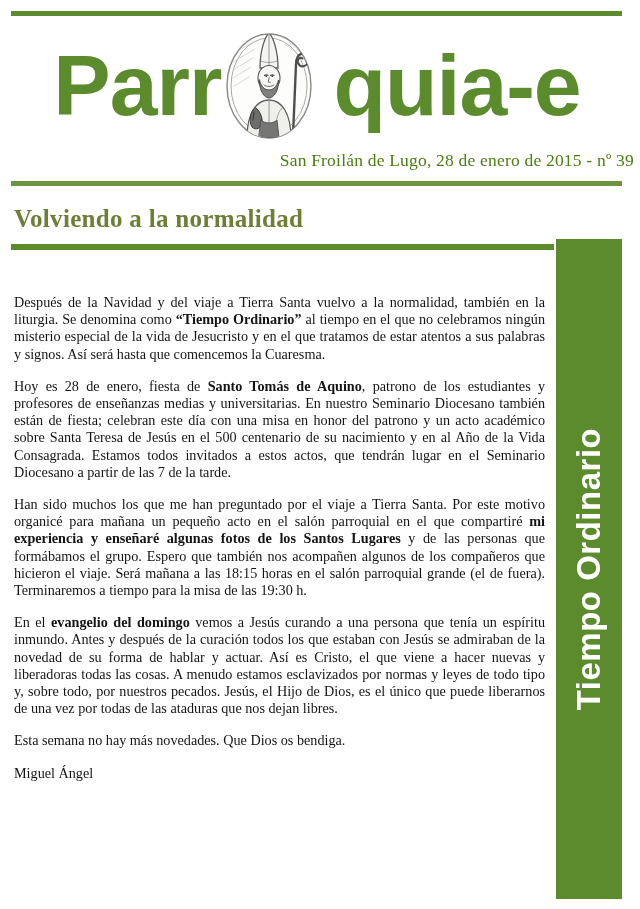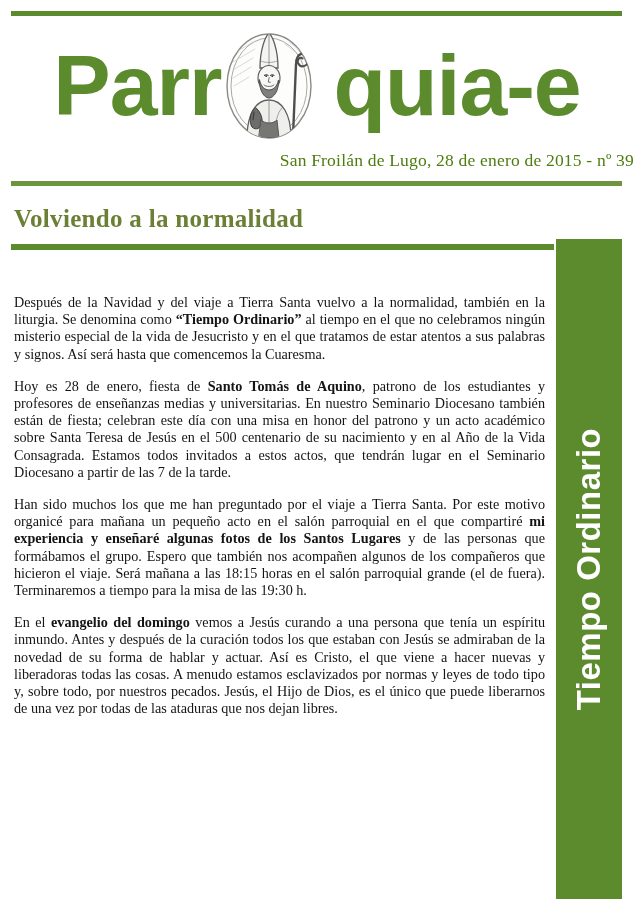--- a/index.html
+++ b/index.html
@@ -245,16 +245,18 @@
     <p><span>Después de la Navidad y del viaje a Tierra Santa vuelvo a la normalidad, también en la liturgia. Se denomina como </span><b>“Tiempo Ordinario”</b><span> al tiempo en el que no celebramos ningún misterio especial de la vida de Jesucristo y en el que tratamos de estar atentos a sus palabras y signos. Así será hasta que comencemos  la Cuaresma.</span></p>
 
     <p><span>Hoy es 28 de enero, fiesta de </span><b>Santo Tomás de Aquino</b><span>, patrono de los estudiantes y profesores de enseñanzas medias y universitarias. En nuestro Seminario Diocesano también están de fiesta; celebran este día con una misa en honor del patrono y un acto académico sobre Santa Teresa de Jesús en el 500 centenario de su nacimiento y en al Año de la Vida Consagrada. Estamos todos invitados a estos actos, que tendrán lugar en el Seminario Diocesano a partir de las 7 de la tarde.</span></p>
 
     <p><span>Han sido muchos los que me han preguntado por el viaje a Tierra Santa. Por este motivo organicé para mañana un pequeño acto en el salón parroquial en el que compartiré </span><b>mi experiencia y enseñaré algunas fotos de los Santos Lugares</b><span> y de las personas que formábamos el grupo. Espero que también nos acompañen algunos de los compañeros que hicieron el viaje. Será mañana a las 18:15 horas en el salón parroquial grande (el de fuera). Terminaremos a tiempo para la misa de las 19:30 h.</span></p>
 
     <p><span>En el </span><b>evangelio del domingo</b><span> vemos a Jesús curando a una persona que tenía un espíritu inmundo. Antes y después de la curación todos los que estaban con Jesús se admiraban de la novedad de su forma de hablar y actuar. Así es Cristo, el que viene a hacer nuevas y liberadoras todas las cosas. A menudo estamos esclavizados por normas y leyes de todo tipo y, sobre todo, por nuestros pecados. Jesús, el Hijo de Dios, es el único que puede liberarnos de una vez por todas de las ataduras que nos dejan libres.</span></p>
 
 
 
-
+    <p>Esta semana no hay más novedades. Que Dios os bendiga.</p>
+
+    <p class="signature">Miguel Ángel</p>
   </div>
 
 </div>
 
 </body></html>

